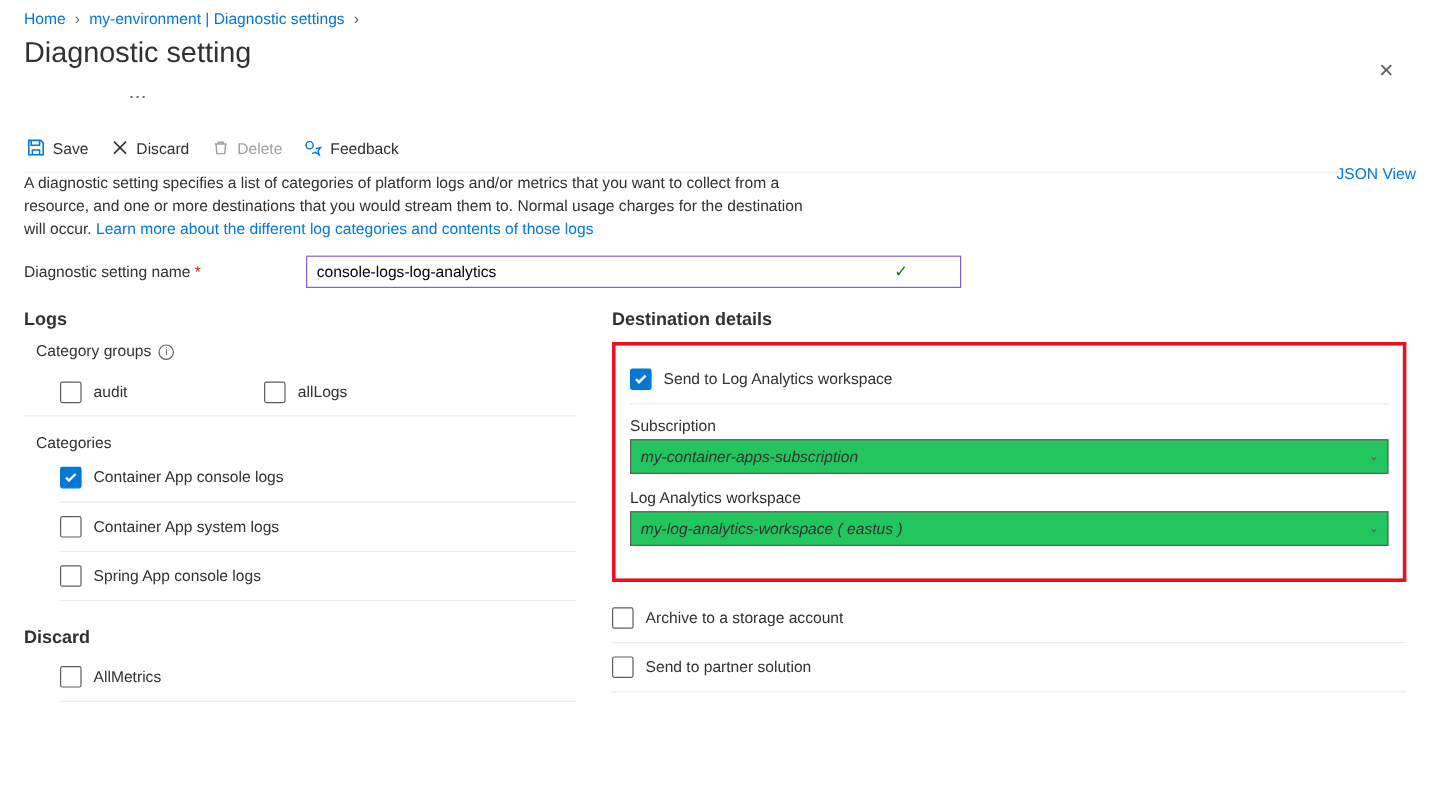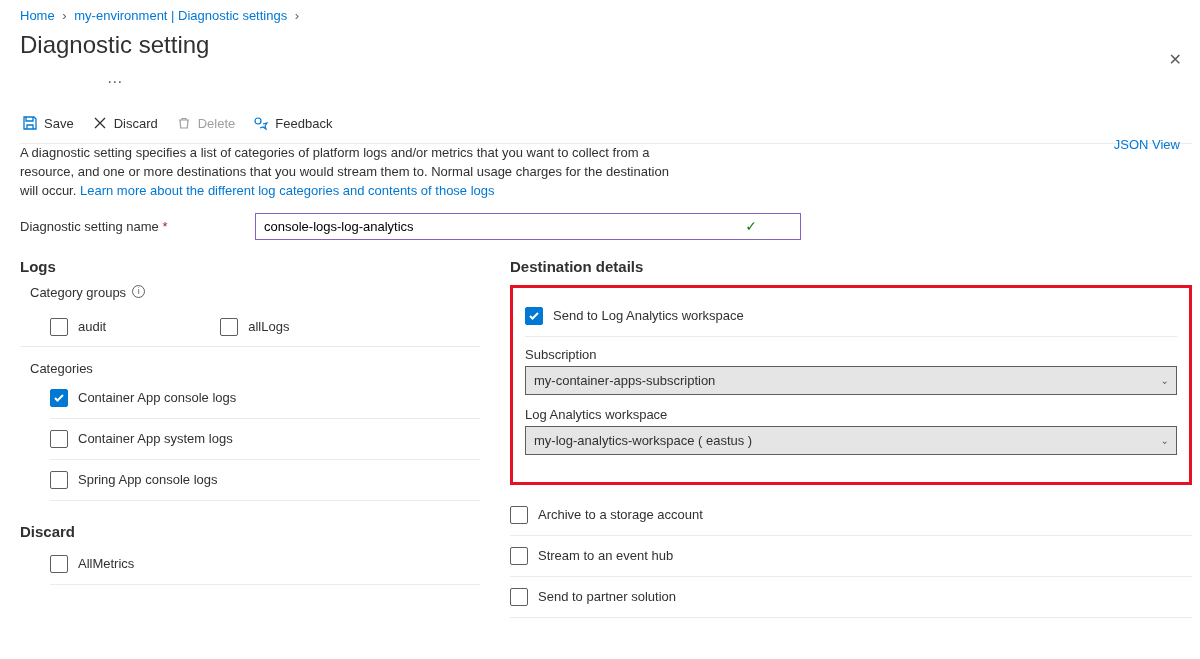--- a/index.html
+++ b/index.html
@@ -3,21 +3,21 @@
   <meta charset="utf-8">
   <style>
     * { box-sizing: border-box; margin: 0; padding: 0; }
     body {
       font-family: "Segoe UI", -apple-system, BlinkMacSystemFont, sans-serif;
       font-size: 13px;
       color: #323130;
       background: #fff;
       padding: 0;
     }
-    .page { padding: 8px 8px 20px 20px; position: relative; }
+    .page { padding: 8px 28px 20px 20px; position: relative; }
     .breadcrumb { font-size: 13px; margin-bottom: 8px; }
     .breadcrumb a { color: #0078d4; text-decoration: none; cursor: pointer; }
     .breadcrumb .sep { color: #605e5c; margin: 0 4px; }
     .header-row { display: flex; align-items: center; justify-content: space-between; margin-bottom: 18px; }
     .page-title { font-size: 24px; font-weight: 400; display: flex; align-items: center; gap: 10px; flex-direction: column; }
     .more-dots { font-size: 16px; color: #605e5c; cursor: pointer; padding: 0 4px; }
     .close-btn { font-size: 16px; color: #605e5c; cursor: pointer; padding: 6px 10px; }
     .toolbar { display: flex; align-items: center; gap: 14px; padding: 8px 0 10px 0; border-bottom: 1px solid #edebe9; }
     .tool-btn { display: flex; align-items: center; gap: 6px; cursor: pointer; color: #323130; font-size: 13px; padding: 2px 2px; }
     .tool-btn.disabled { color: #a19f9d; cursor: default; }
@@ -28,38 +28,38 @@
     .json-link { color: #0078d4; font-size: 13px; text-decoration: none; cursor: pointer; }
     .form-row { display: flex; align-items: center; margin-bottom: 18px; }
     .form-label { width: 235px; font-size: 13px; }
     .req { color: #a4262c; }
     .text-input { width: 546px; padding: 5px 28px 5px 8px; border: 1px solid #8661c5; font-size: 13px; position: relative; }
     .input-wrap { position: relative; width: 510px; }
     .valid-ok { position: absolute; right: 8px; top: 50%; transform: translateY(-50%); color: #107c10; font-size: 14px; }
     .two-col { display: flex; gap: 30px; }
     .col { flex: 1; }
     .section-title { font-weight: 600; font-size: 15px; margin-bottom: 10px; }
-    .subsection-label { font-size: 13px; margin-bottom: 8px; display: flex; align-items: flex-start; gap: 6px; }
+    .subsection-label { font-size: 13px; margin-bottom: 8px; display: flex; align-items: flex-end; gap: 6px; }
     .info-icon { border: 1px solid #605e5c; border-radius: 50%; width: 13px; height: 13px; display: inline-flex; align-items: center; justify-content: center; font-size: 9px; font-style: normal; color: #605e5c; }
     .check-list { }
     .check-row { display: flex; align-items: center; gap: 10px; padding: 11px 0; border-bottom: 1px solid #edebe9; }
     .group-row { display: flex; gap: 114px; padding: 10px 0; border-bottom: 1px solid #edebe9; margin-bottom: 14px; }
     .group-item { display: flex; align-items: center; gap: 10px; }
     .cb { width: 18px; height: 18px; border: 1px solid #605e5c; border-radius: 2px; display: inline-flex; align-items: center; justify-content: center; cursor: pointer; background: #fff; flex-shrink: 0; }
     .cb.checked { background: #0078d4; border-color: #0078d4; }
     .cb.checked svg { display: block; }
     .cb svg { display: none; }
     .indent { padding-left: 30px; }
     .categories-label { font-size: 13px; margin: 6px 0 2px 0; }
     .metrics-title { font-weight: 600; font-size: 15px; margin-top: 22px; margin-bottom: 4px; }
     .highlight-box { border: 3px solid #e81123; padding: 8px 12px 12px 12px; margin-bottom: 10px; }
     .dest-block { margin-bottom: 12px; }
     .dest-label { font-size: 13px; margin-bottom: 4px; }
     .select-wrap { position: relative; }
-    .select-box { width: 100%; padding: 6px 28px 6px 8px; border: 1px solid #605e5c; font-size: 13px; background: #e5e5e5; cursor: pointer; }
+    .select-box { width: 100%; padding: 6px 28px 6px 8px; border: 1px solid #605e5c; font-size: 13px; background: #22c55e; cursor: pointer; font-style: italic; }
     .chev { position: absolute; right: 8px; top: 50%; transform: translateY(-50%); color: #605e5c; font-size: 10px; pointer-events: none; }
   </style>
 </head>
 <body>
 
 <div class="page">
 
   <div class="breadcrumb">
     <a>Home</a>
     <span class="sep">›</span>
@@ -210,23 +210,19 @@
         </div>
       </div>
 
       <div class="check-list">
         <div class="check-row">
           <span class="cb"></span>
           <span>Archive to a storage account</span>
         </div>
         <div class="check-row">
           <span class="cb"></span>
-          <span>Stream to an event hub</span>
-        </div>
-        <div class="check-row">
-          <span class="cb"></span>
           <span>Send to partner solution</span>
         </div>
       </div>
     </div>
   </div>
 
 </div>
 
 </body></html>

